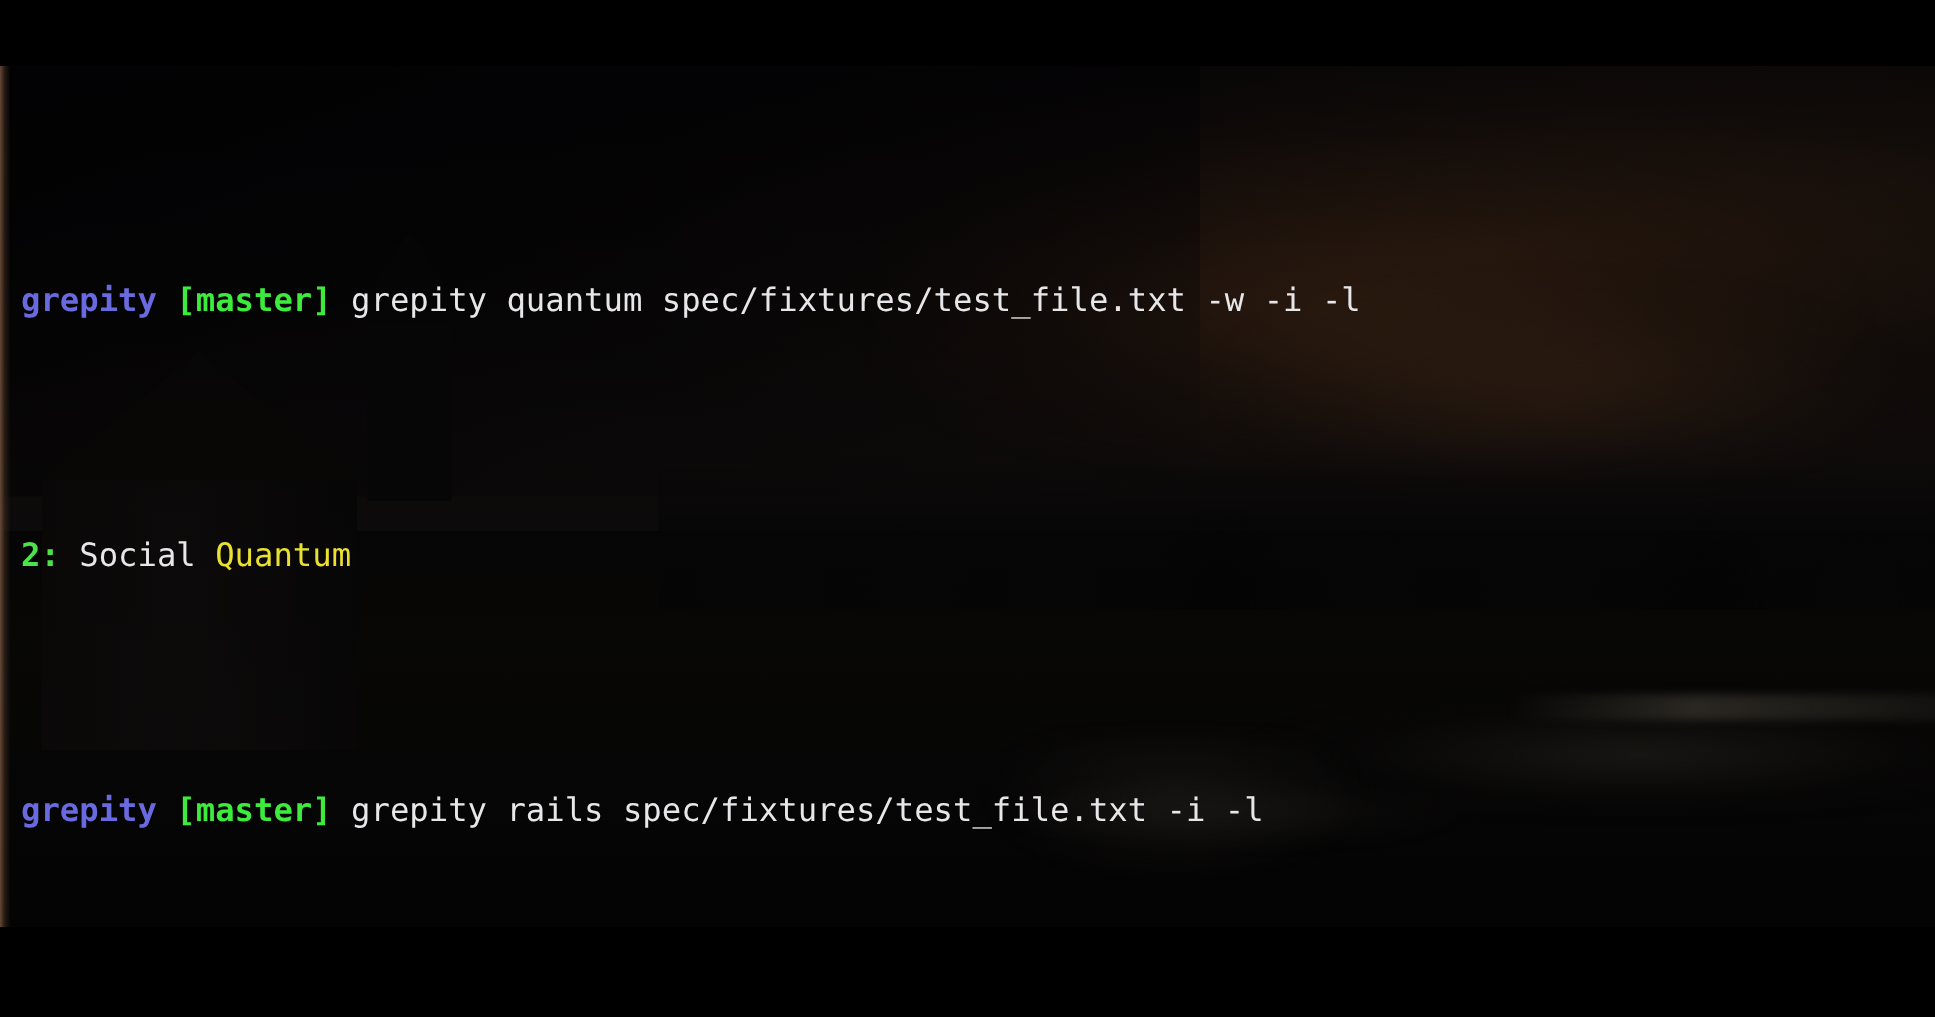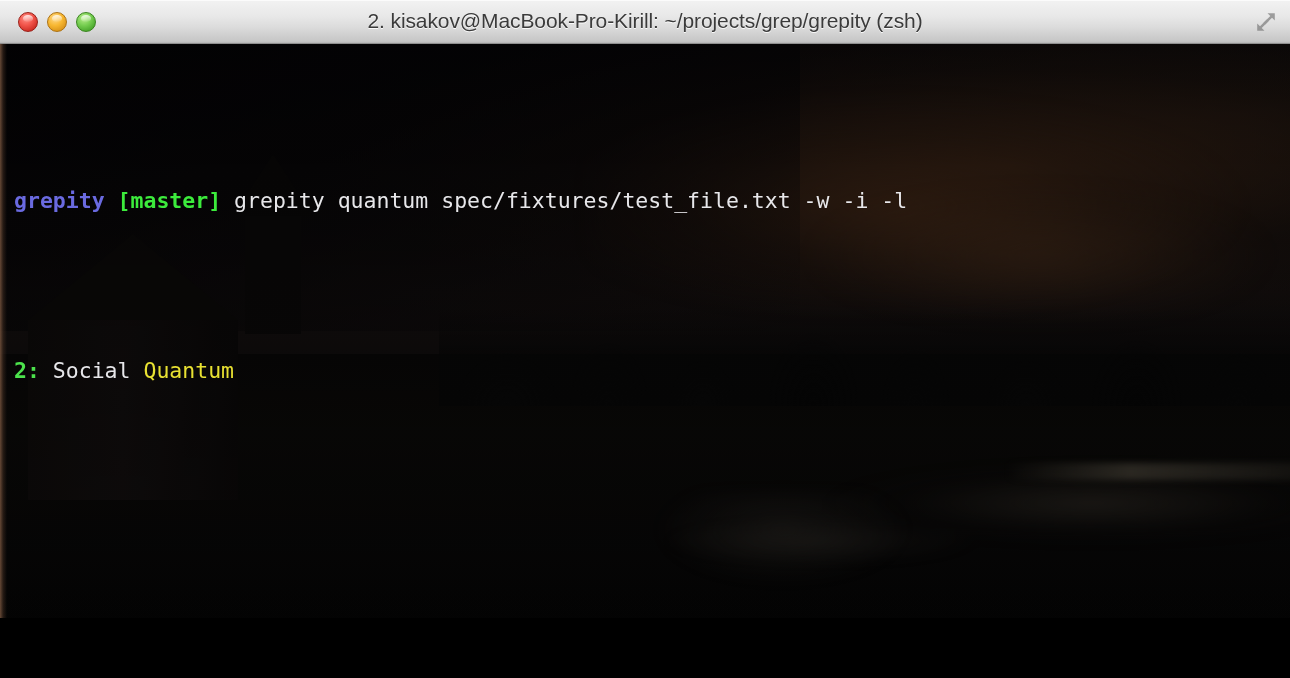--- a/index.html
+++ b/index.html
@@ -244,38 +244,20 @@
   .fg-prompt  { color: #6a6ae0; font-weight: bold; }
   .fg-branch  { color: #3ceb3c; font-weight: bold; }
   .fg-lineno  { color: #4ce24c; font-weight: bold; }
   .fg-match   { color: #e8e132; font-weight: normal; }
 </style>
 </head>
 <body>
 
 <div id="window">
 
-  <div id="titlebar">
-    <div class="lights">
-      <div class="light close"></div>
-      <div class="light minimize"></div>
-      <div class="light zoom"></div>
-    </div>
-
-    <div id="window-title">2. kisakov@MacBook-Pro-Kirill: ~/projects/grep/grepity (zsh)</div>
-
-    <div id="fullscreen-btn">
-      <svg viewBox="0 0 24 24" width="24" height="24" aria-hidden="true">
-        <g fill="#6e6e6e">
-          <path d="M13.5 3.2 L20.8 3.2 L20.8 10.5 L18.0 7.7 L11.2 14.5 L9.5 12.8 L16.3 6.0 Z"></path>
-          <path d="M10.5 20.8 L3.2 20.8 L3.2 13.5 L6.0 16.3 L12.8 9.5 L14.5 11.2 L7.7 18.0 Z"></path>
-        </g>
-      </svg>
-    </div>
-  </div>
 
   <div id="terminal">
 
     <div id="wallpaper">
       <div class="wp-layer wp-sky"></div>
       <div class="wp-layer wp-cloud"></div>
       <div class="wp-layer wp-cloud2"></div>
       <div class="wp-layer wp-darktop"></div>
       <div class="wp-layer wp-ground"></div>
       <div class="wp-layer wp-trees"></div>
@@ -293,20 +275,21 @@
 
     <div id="screen">
 
       
       <div class="row"><span class="fg-prompt">grepity</span><span class="fg-default"> </span><span class="fg-branch">[master]</span><span class="fg-default"> </span><span class="fg-default">grepity quantum spec/fixtures/test_file.txt -w -i -l</span></div>
 
       
       <div class="row"><span class="fg-lineno">2:</span><span class="fg-default"> Social </span><span class="fg-match">Quantum</span><span class="fg-default"></span></div>
 
       
+      <div class="row"><span class="fg-prompt">grepity</span><span class="fg-default"> </span><span class="fg-branch">[master]</span><span class="fg-default"> </span><span class="fg-default">grepity rails spec/fixtures/test_file.txt -i -l</span></div>
 
       
       
 
       
       
 
       
       
 

